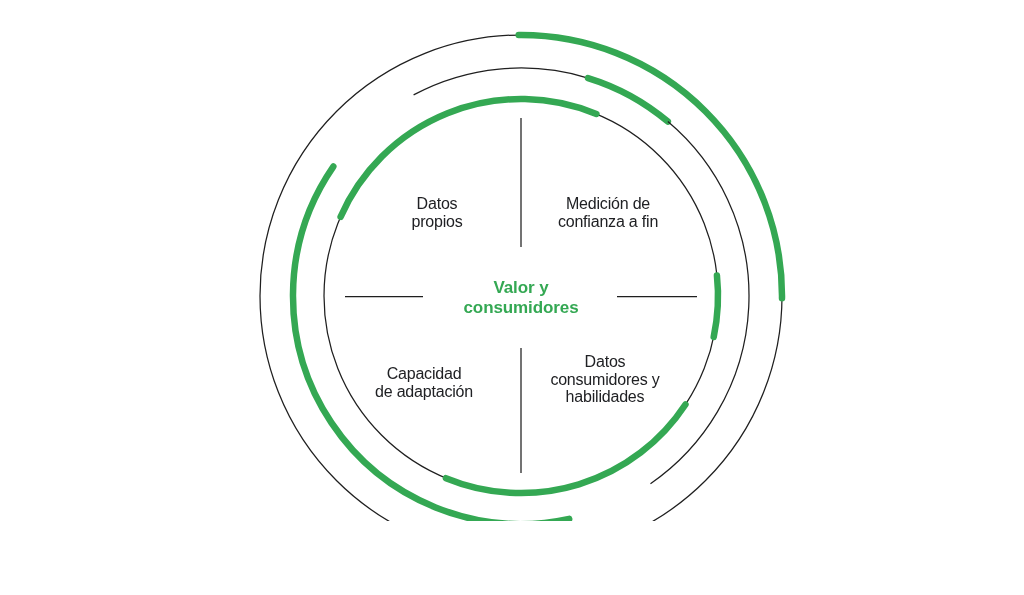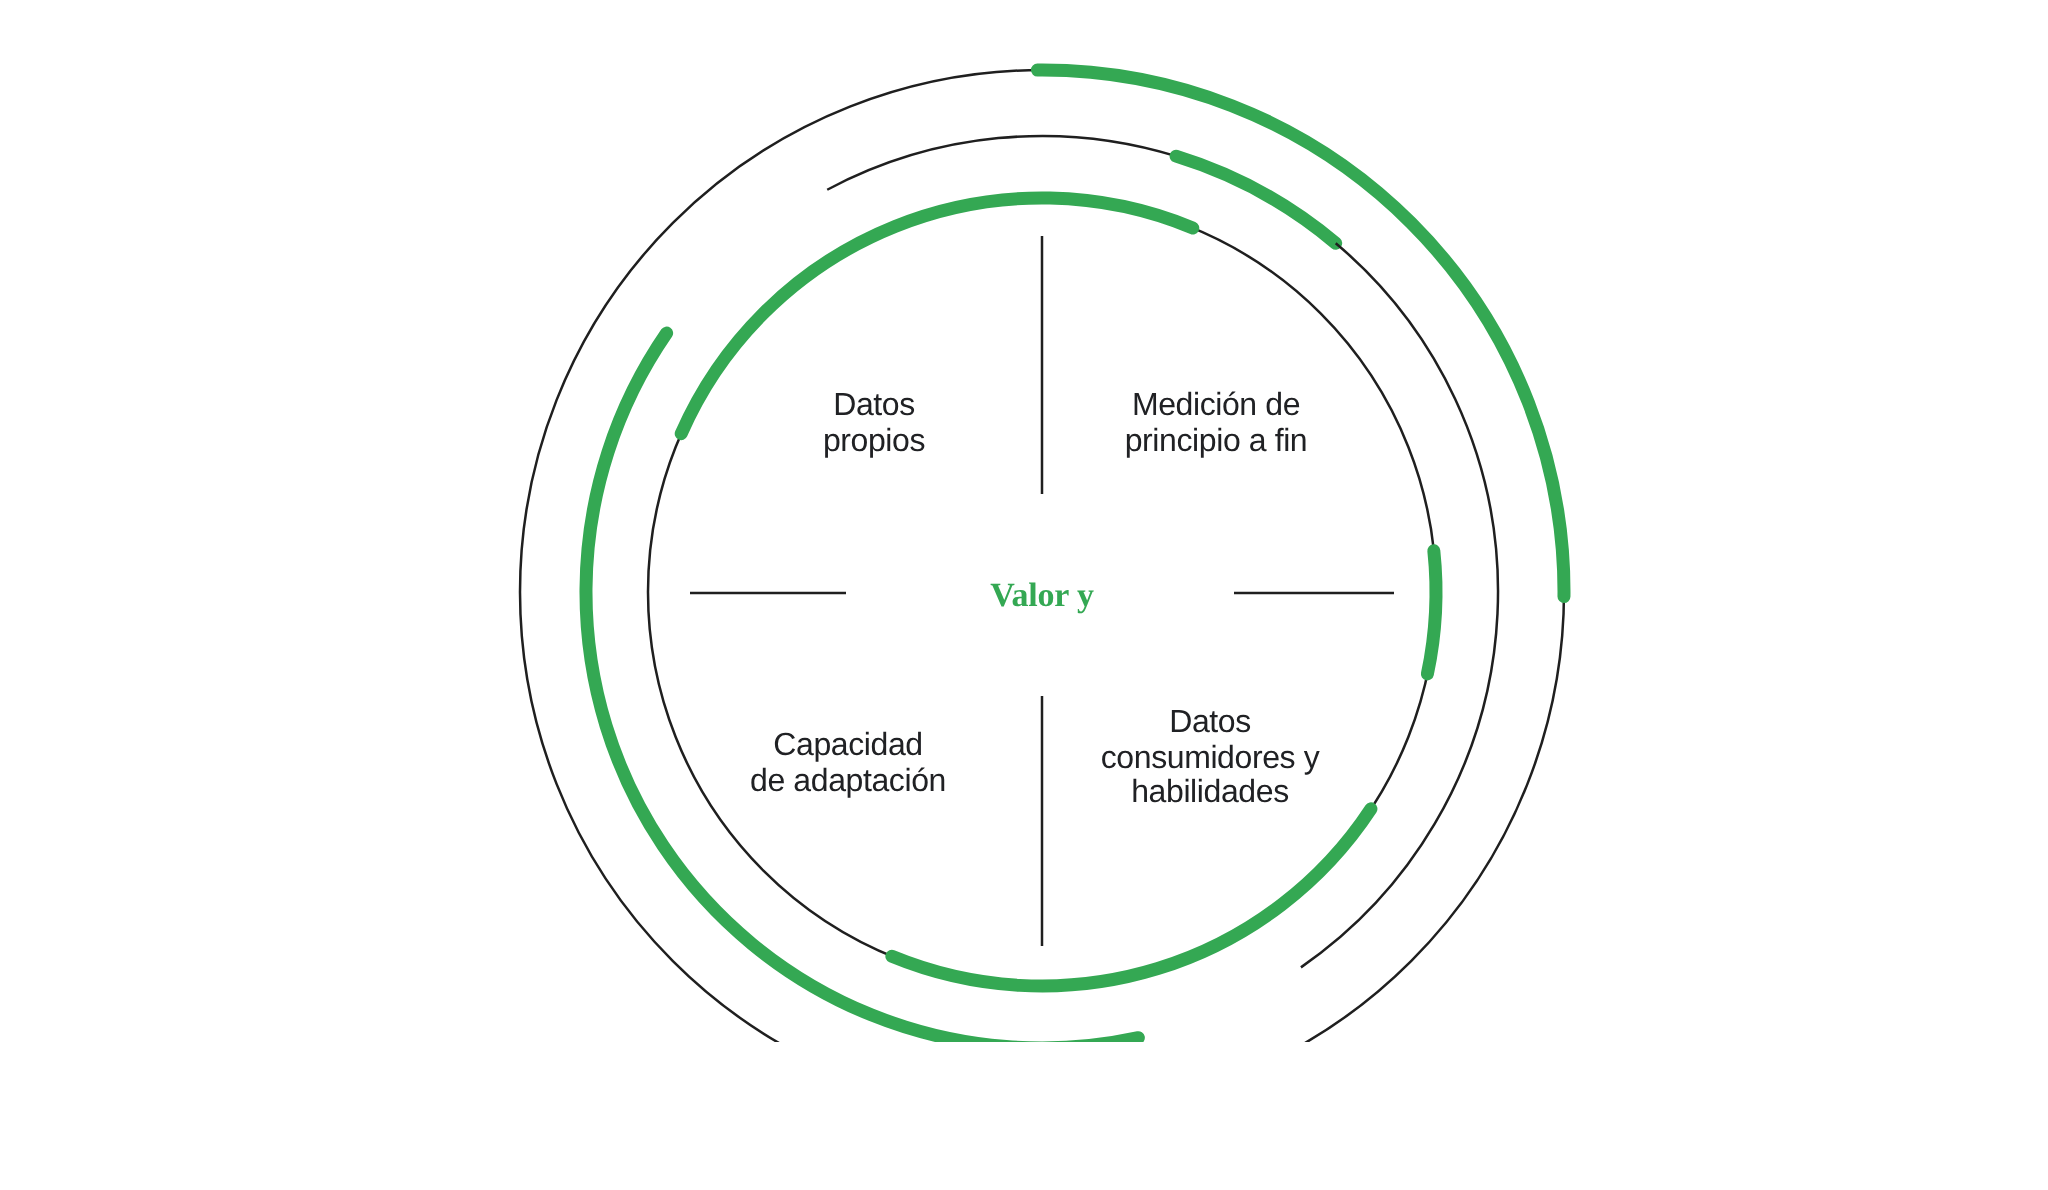--- a/index.html
+++ b/index.html
@@ -31,21 +31,20 @@
     font-size: 16px;
     line-height: 17.5px;
     color: #202124;
     letter-spacing: -0.2px;
   }
   .center-label {
     font-size: 17px;
     line-height: 20px;
     font-weight: 700;
     letter-spacing: -0.1px;
-    font-family: Liberation Serif, serif;
   }
   .pos-tl { left: 437px; top: 212px; }
   .pos-tr { left: 608px; top: 212px; }
   .pos-bl { left: 424px; top: 382px; }
   .pos-br { left: 605px; top: 379px; }
   .pos-center { left: 521px; top: 298px; }
 </style>
 </head>
 <body>
 
@@ -68,31 +67,32 @@
       <line x1="617" y1="296.5" x2="697" y2="296.5" stroke="#1f1f1f" stroke-width="1.25"></line>
     </svg>
 
   <div class="label quadrant-label pos-tl">
     <span>Datos</span>
     <span>propios</span>
   </div>
 
   <div class="label quadrant-label pos-tr">
     <span>Medición de</span>
-    <span>principio a fin</span>
+    <span>confianza a fin</span>
   </div>
 
   <div class="label quadrant-label pos-bl">
     <span>Capacidad</span>
     <span>de adaptación</span>
   </div>
 
   <div class="label quadrant-label pos-br">
     <span>Datos</span>
     <span>consumidores y</span>
     <span>habilidades</span>
   </div>
 
   <div class="label center-label pos-center" id="center-label" style="color: rgb(52, 168, 83);">
     <span>Valor y</span>
+    <span>consumidores</span>
   </div>
 
 </div>
 
 </body></html>

